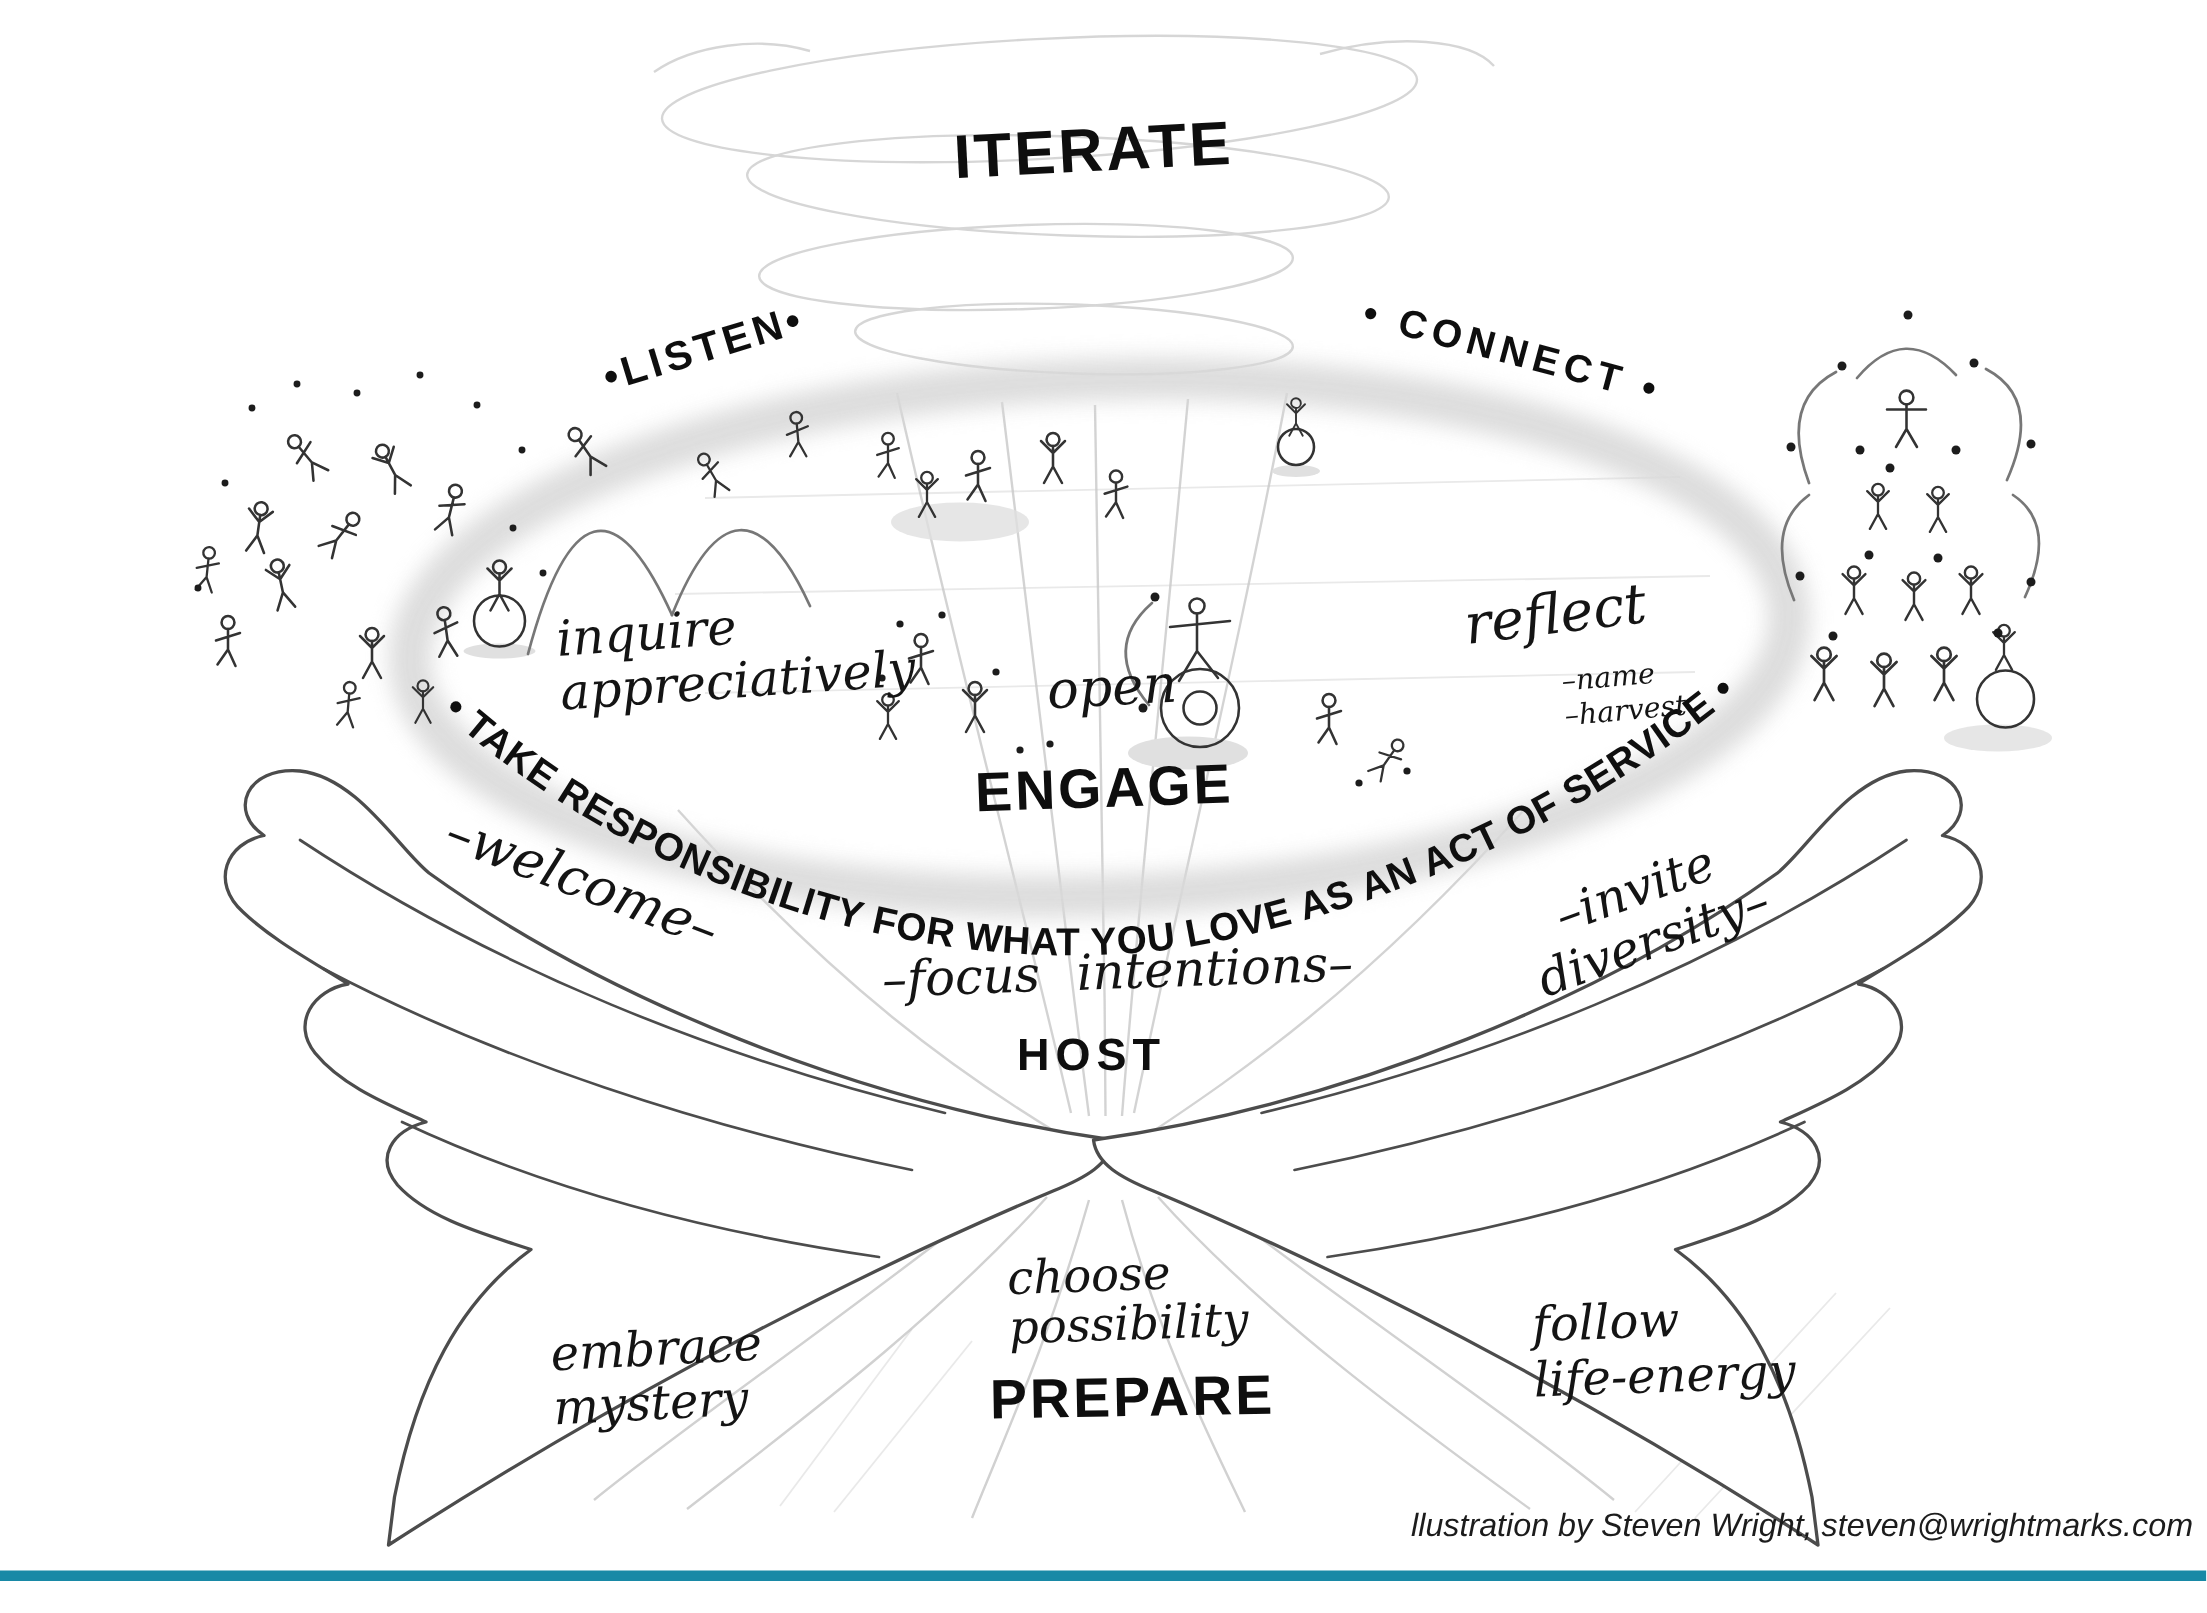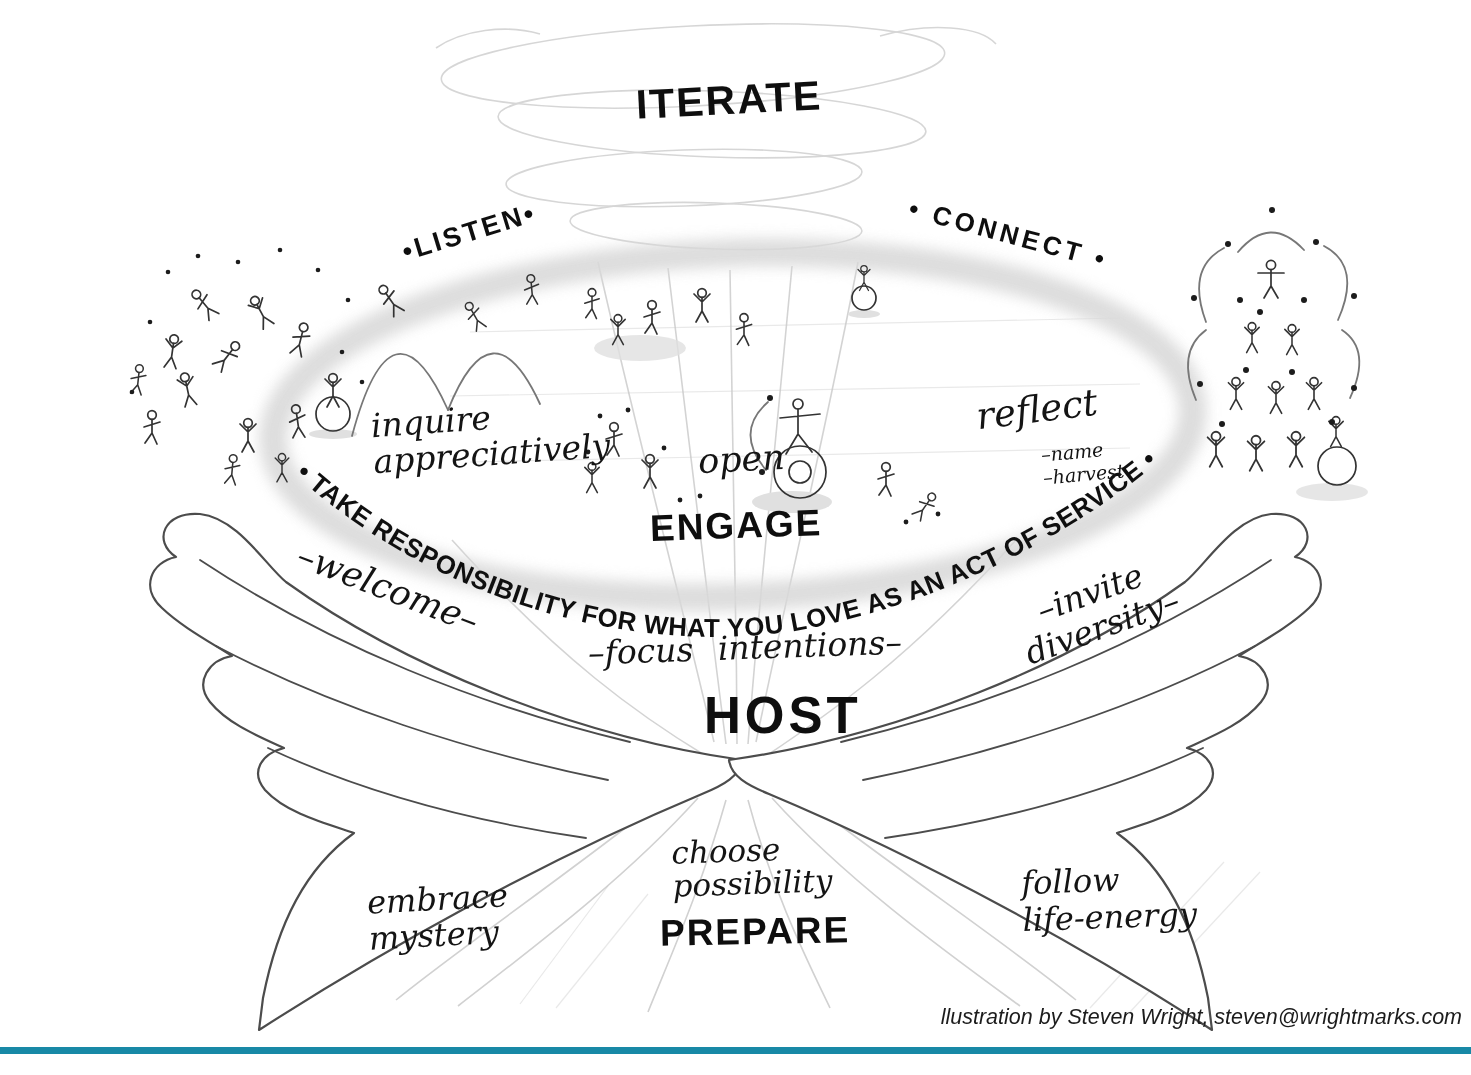--- a/index.html
+++ b/index.html
@@ -243,21 +243,21 @@
 –harvest</div>
 
 <div class="lbl marker" style="left:650px;top:506px;font-size:37px;letter-spacing:2px;transform:rotate(-2deg);">ENGAGE</div>
 
 <div class="lbl script" style="left:292px;top:570px;font-size:35px;transform:rotate(21deg);">–welcome–</div>
 
 <div class="lbl script" style="left:588px;top:630px;font-size:33px;word-spacing:14px;transform:rotate(-2deg);">–focus intentions–</div>
 
 <div class="lbl script" style="left:956px;top:574px;width:280px;text-align:center;font-size:33px;transform:rotate(-20deg);">–invite diversity–</div>
 
-<div class="lbl marker" style="left:704px;top:688px;font-size:51px;letter-spacing:4px;">HOST</div>
+<div class="lbl marker" style="left:678px;top:688px;font-size:30px;letter-spacing:4px;">HOST</div>
 
 <div class="lbl script" style="left:368px;top:882px;font-size:32px;line-height:1.12;transform:rotate(-3deg);">embrace
 mystery</div>
 
 <div class="lbl script" style="left:672px;top:834px;font-size:31px;line-height:1.08;transform:rotate(-2deg);">choose
 possibility</div>
 
 <div class="lbl marker" style="left:660px;top:912px;font-size:37px;letter-spacing:2px;transform:rotate(-1deg);">PREPARE</div>
 
 <div class="lbl script" style="left:1022px;top:862px;font-size:32px;line-height:1.15;transform:rotate(-2deg);">follow

